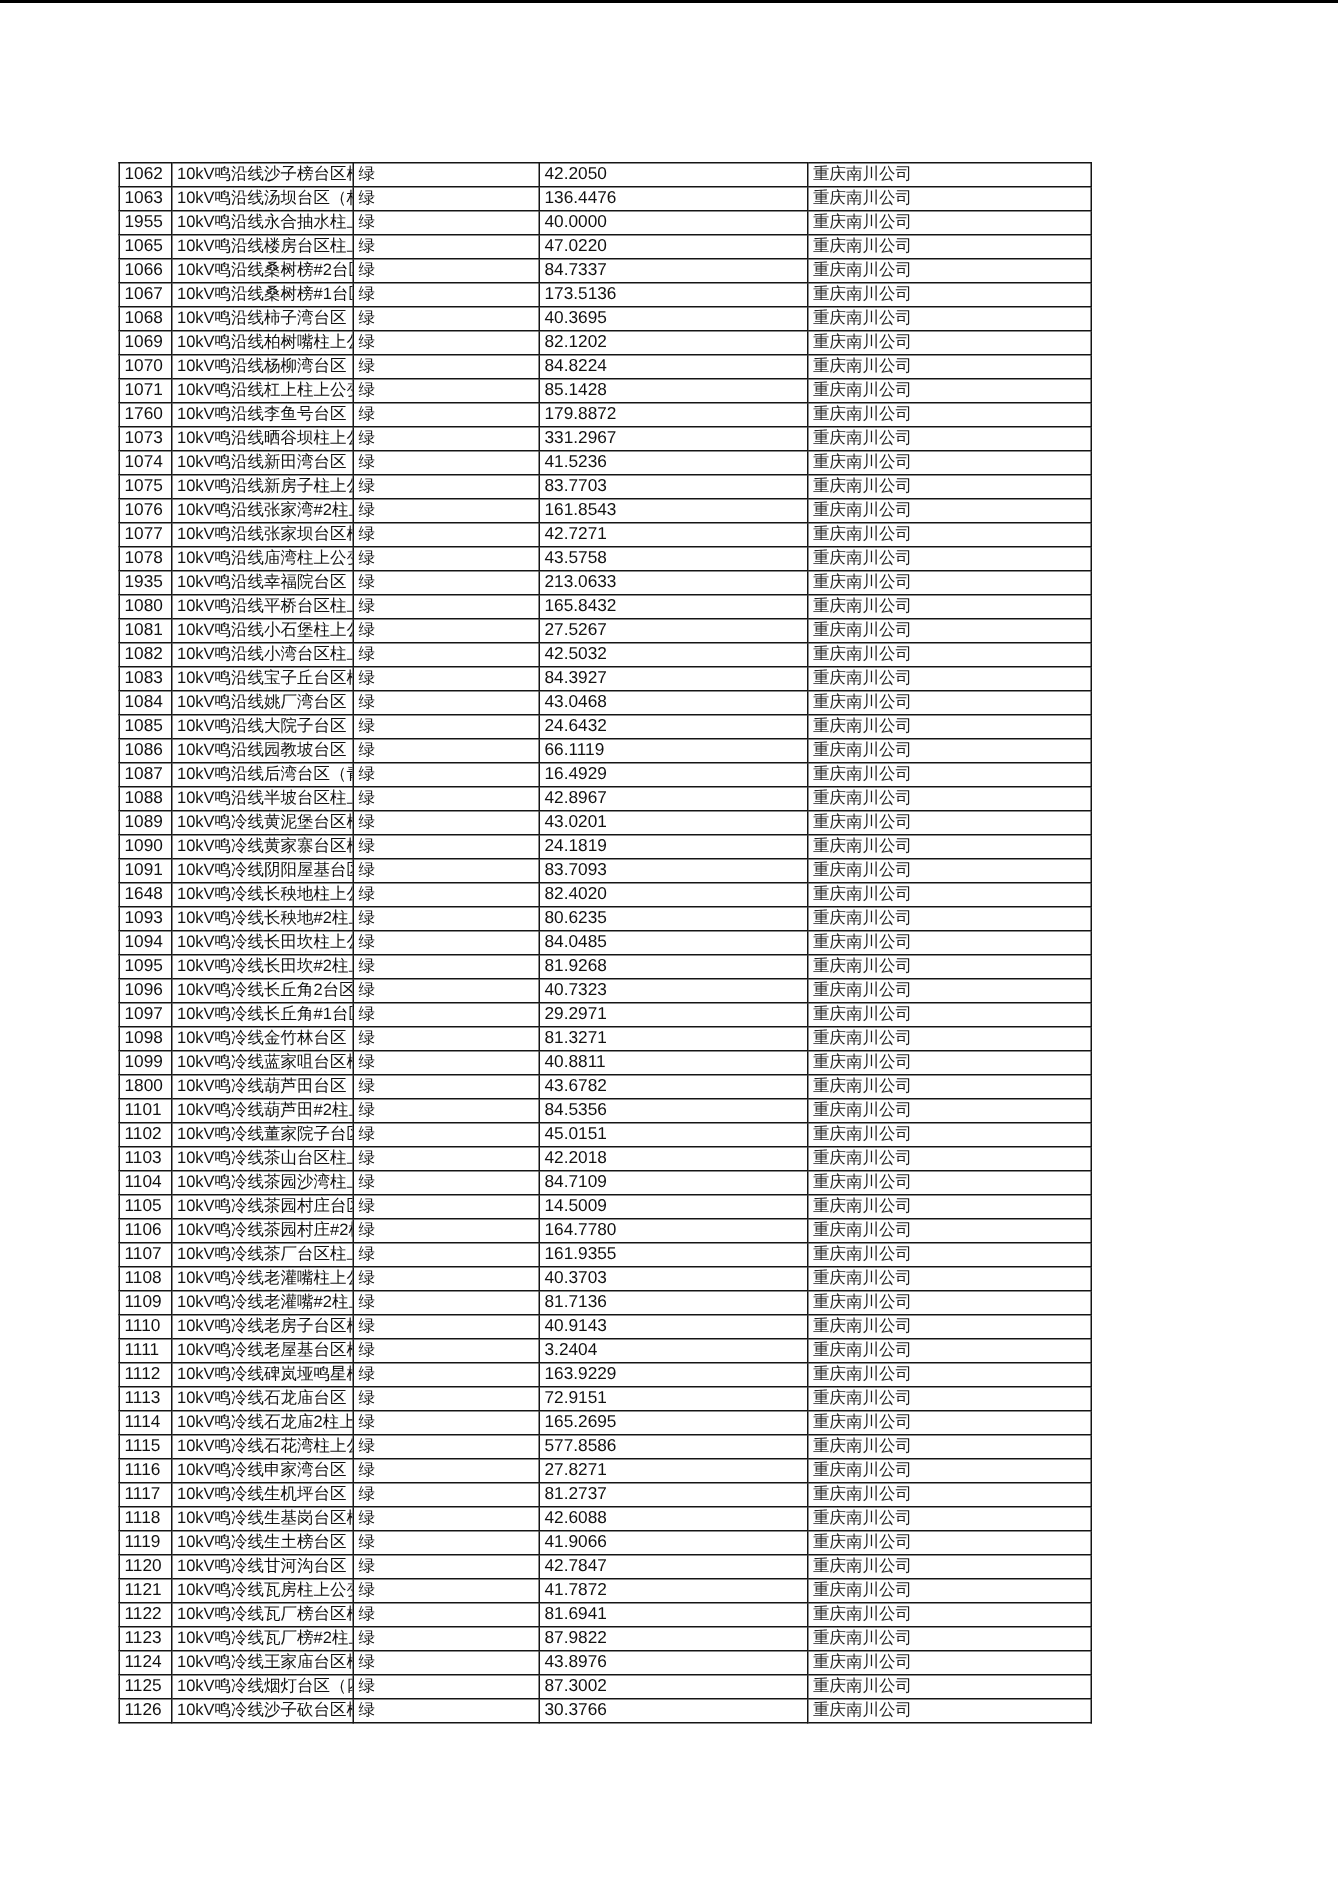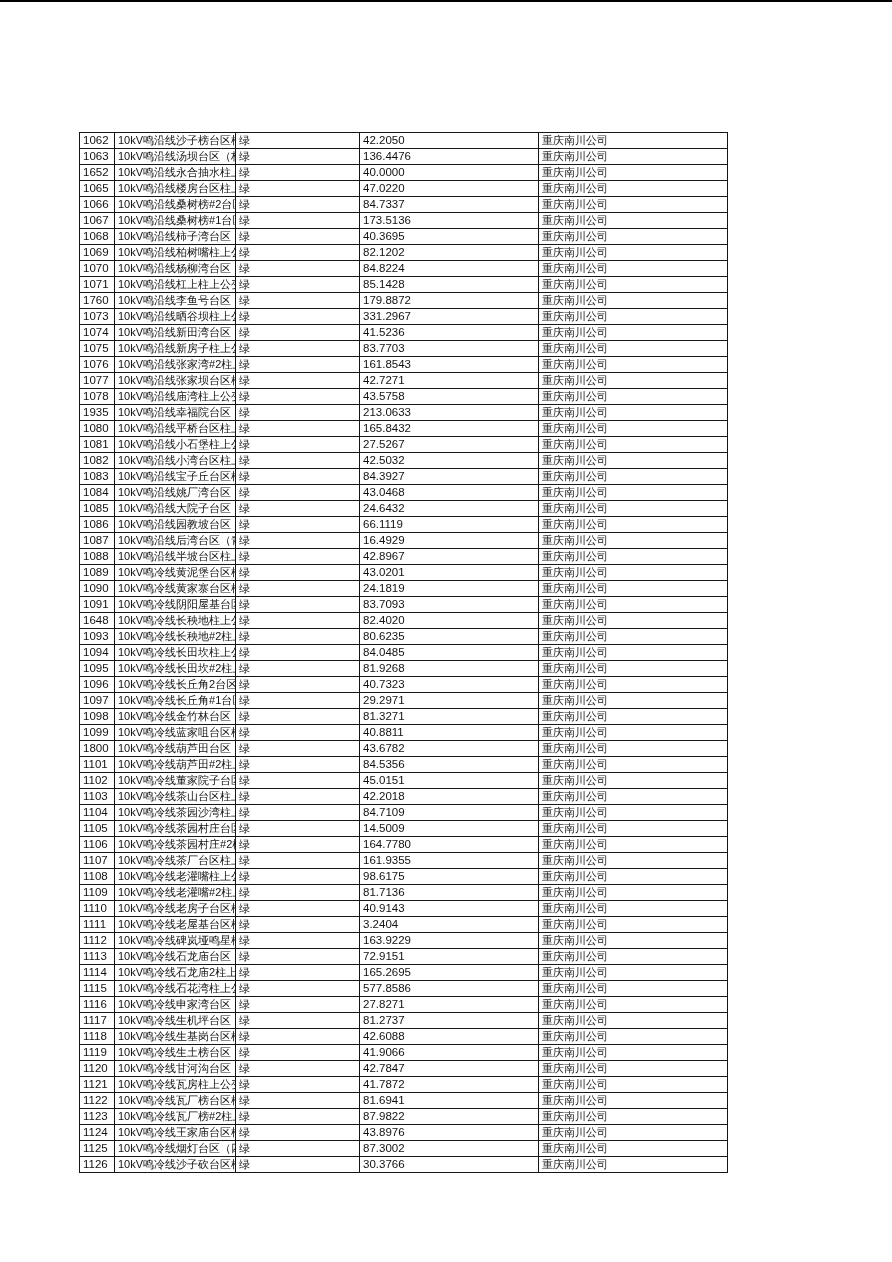--- a/index.html
+++ b/index.html
@@ -8,21 +8,20 @@
     font-family:"Liberation Sans","DejaVu Sans",sans-serif;
     -webkit-font-smoothing:antialiased;
   }
   .top-line{
     position:absolute;left:0;top:0;width:892px;height:2px;background:#000;
   }
   .sheet-table{
     position:absolute;left:79px;top:108px;
     border-collapse:collapse;table-layout:fixed;
     width:648px;
-    margin-top:24px;
   }
   .sheet-table td{
     border:1px solid #151515;
     height:15px;
     padding:0 0 0 3px;
     font-size:11px;
     line-height:15px;
     color:#111;
     white-space:nowrap;
     overflow:hidden;
@@ -54,21 +53,21 @@
         <td class="c-company">重庆南川公司</td>
       </tr>
       <tr>
         <td class="c-index">1063</td>
         <td class="c-name">10kV鸣沿线汤坝台区（柏</td>
         <td class="c-status">绿</td>
         <td class="c-value">136.4476</td>
         <td class="c-company">重庆南川公司</td>
       </tr>
       <tr>
-        <td class="c-index">1652</td>
+        <td class="c-index">1955</td>
         <td class="c-name">10kV鸣沿线永合抽水柱上</td>
         <td class="c-status">绿</td>
         <td class="c-value">40.0000</td>
         <td class="c-company">重庆南川公司</td>
       </tr>
       <tr>
         <td class="c-index">1065</td>
         <td class="c-name">10kV鸣沿线楼房台区柱上</td>
         <td class="c-status">绿</td>
         <td class="c-value">47.0220</td>
@@ -365,21 +364,21 @@
         <td class="c-index">1107</td>
         <td class="c-name">10kV鸣冷线茶厂台区柱上</td>
         <td class="c-status">绿</td>
         <td class="c-value">161.9355</td>
         <td class="c-company">重庆南川公司</td>
       </tr>
       <tr>
         <td class="c-index">1108</td>
         <td class="c-name">10kV鸣冷线老灌嘴柱上公</td>
         <td class="c-status">绿</td>
-        <td class="c-value">98.6175</td>
+        <td class="c-value">40.3703</td>
         <td class="c-company">重庆南川公司</td>
       </tr>
       <tr>
         <td class="c-index">1109</td>
         <td class="c-name">10kV鸣冷线老灌嘴#2柱上</td>
         <td class="c-status">绿</td>
         <td class="c-value">81.7136</td>
         <td class="c-company">重庆南川公司</td>
       </tr>
       <tr>

